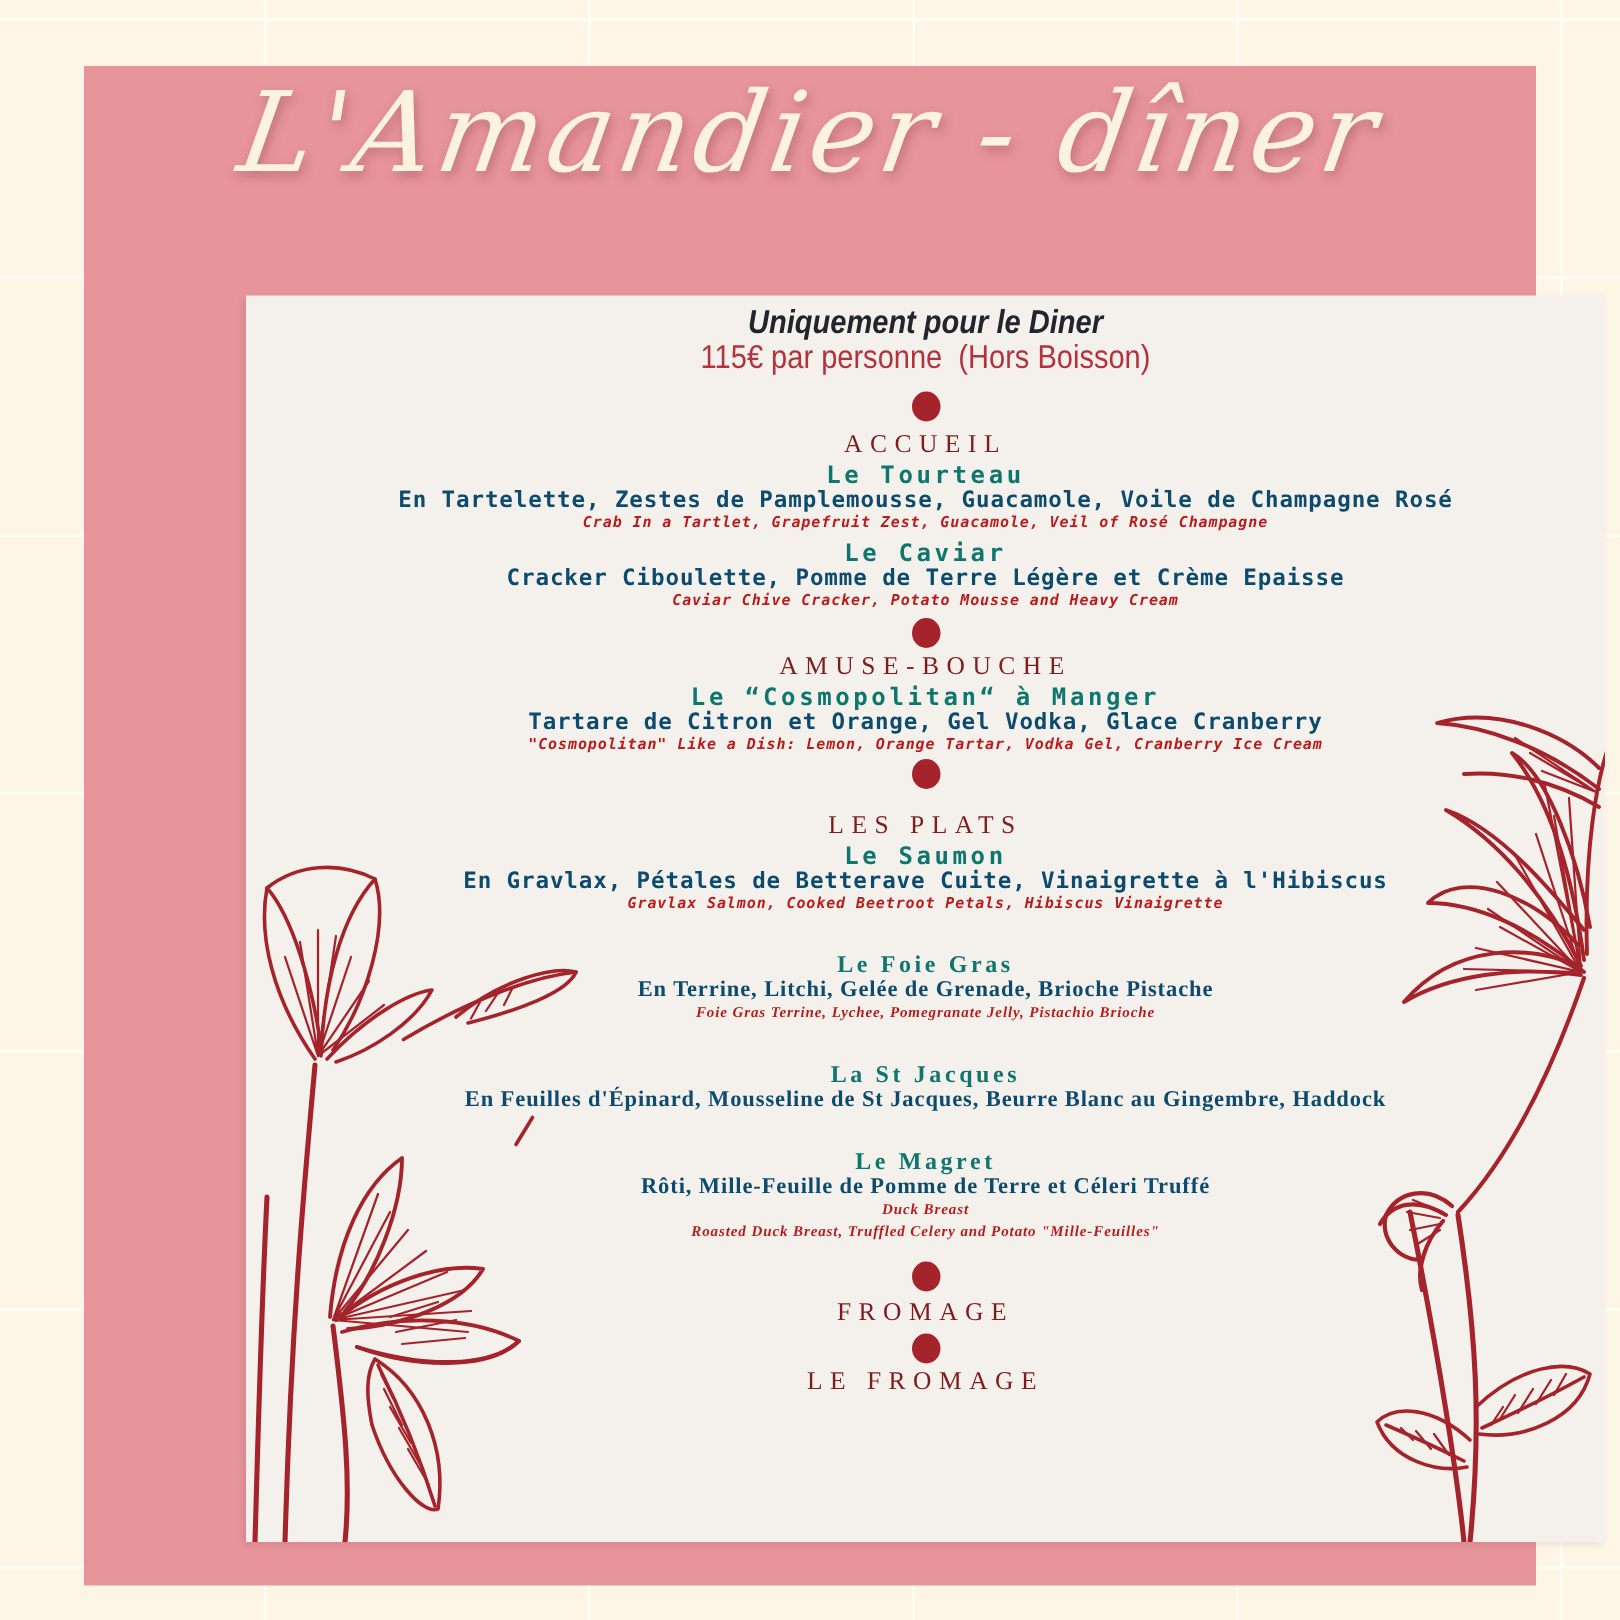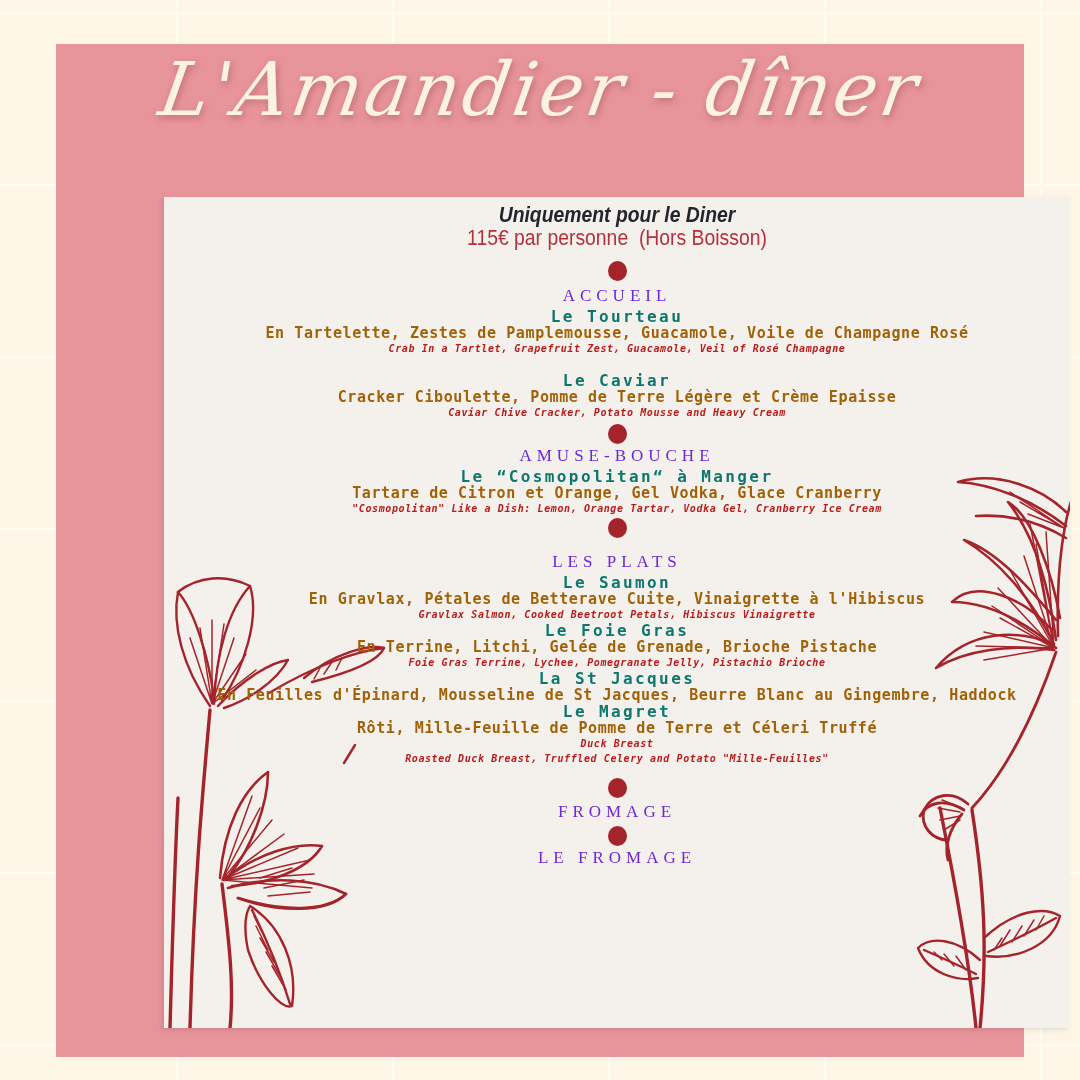--- a/index.html
+++ b/index.html
@@ -49,31 +49,31 @@
   .dot{
     width:19px;height:20px;border-radius:50%;background:#a5242c;
     margin:4px auto 2px auto;
   }
   .dot-a{margin:12px auto 5px auto;}
   .dot-c{margin:2px auto 2px auto;}
   .dot-d{margin:12px auto 4px auto;}
   .dot-e{margin:4px auto 2px auto;}
   .sec-title{
     font-family:"Liberation Serif",serif;font-weight:normal;
-    font-size:17px;line-height:20px;letter-spacing:5px;color:#6d28d9;
+    font-size:17px;line-height:20px;letter-spacing:5px;color:#7f1d1d;
   }
   .mt-lg{margin-top:14px;text-align:center;}
   .dish{margin-top:2px;}
-  .dish.gap{margin-top:0;}
-  .dish.gap-sm{margin-top:16px;}
+  .dish.gap{margin-top:25px;font-family:Liberation Serif, serif;}
+  .dish.gap-sm{margin-top:4px;}
   .dish-name{
     font-weight:bold;font-size:16px;line-height:18px;letter-spacing:2.4px;color:#0f766e;
   }
   .fr{
-    font-weight:bold;font-size:15px;line-height:15px;letter-spacing:0.6px;color:#a16207;
+    font-weight:bold;font-size:15px;line-height:15px;letter-spacing:0.6px;color:#0c4a6e;
   }
   .en{
     font-weight:bold;font-style:italic;font-size:10px;line-height:15px;
     letter-spacing:0.6px;color:#b91c1c;
   }
 </style>
 </head>
 <body>
 
 <div class="pink-mat"></div>

